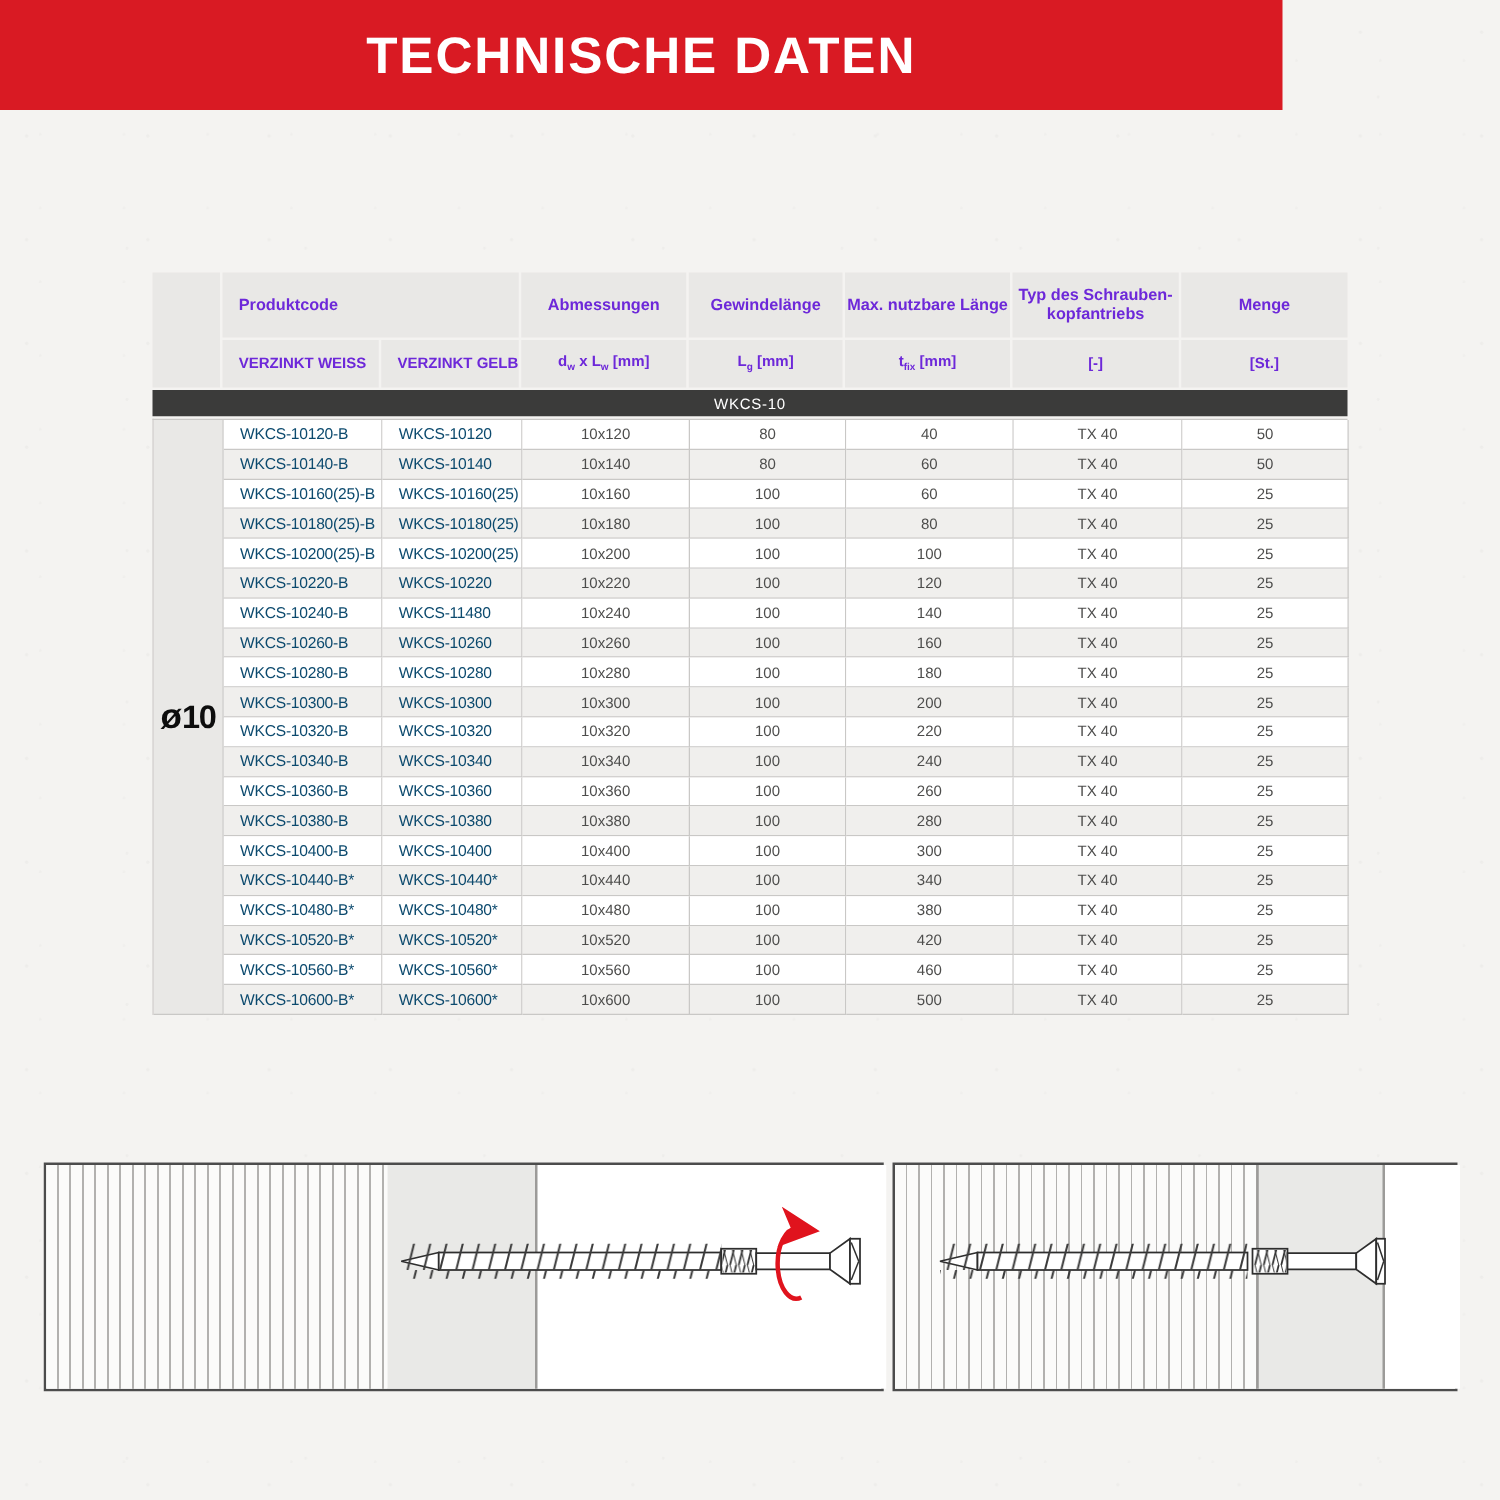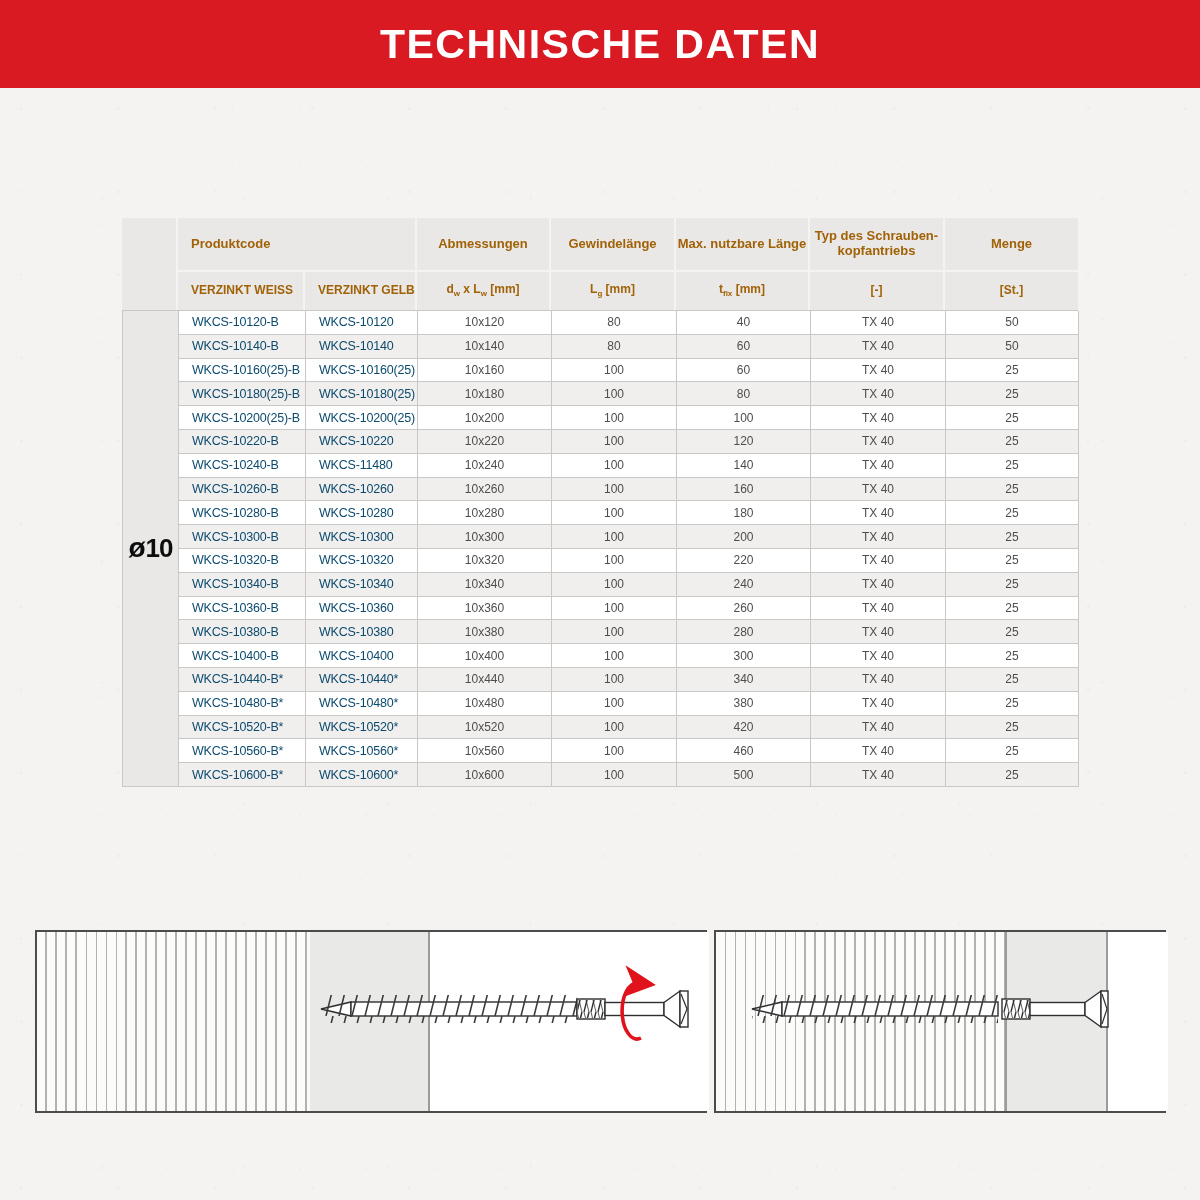--- a/index.html
+++ b/index.html
@@ -17,40 +17,40 @@
     background-color:#f4f3f1;
     background-image:
       radial-gradient(circle at 22% 31%, rgba(60,60,55,0.035) 0 1px, transparent 1.6px),
       radial-gradient(circle at 71% 64%, rgba(60,60,55,0.03) 0 1px, transparent 1.4px),
       radial-gradient(circle at 48% 82%, rgba(60,60,55,0.025) 0 1px, transparent 1.3px);
     background-size:97px 83px,143px 121px,67px 59px;
     position:relative;
     overflow:hidden;
   }
   .titlebar{
-    position:absolute;left:0;top:0;width:1200px;height:88px;
+    position:absolute;left:0;top:0;width:1026px;height:88px;
     background:var(--brand-red);
     display:flex;align-items:center;justify-content:center;
   }
   .titlebar h1{
     color:#fff;font-size:41px;font-weight:800;letter-spacing:1.5px;
   }
 
   
   .datatable{position:absolute;left:122px;top:218px;width:956px;}
   .thead{
     display:grid;
     grid-template-columns:54px 125px 110px 132px 123px 132px 133px 133px;
     grid-template-rows:52px 38px;
     gap:2px;
   }
   .hcell{
     background:var(--cell-gray);
     display:flex;align-items:center;justify-content:center;
-    font-weight:700;color:#a16207;font-size:13px;text-align:center;
+    font-weight:700;color:#6d28d9;font-size:13px;text-align:center;
     line-height:1.15;
   }
   .hcell.left{justify-content:flex-start;padding-left:13px;text-align:left;}
   .hcell.corner{grid-column:1;grid-row:1 / span 2;}
   .hcell.span2{grid-column:2 / span 2;}
   .hcell.small{font-size:12px;text-align:right;}
   .hcell .stack{display:flex;flex-direction:column;align-items:center;}
   sub.u{font-size:8px;vertical-align:-3px;font-weight:700;}
   .band{
     height:21px;margin:2px 0;background:var(--band-dark);
@@ -136,20 +136,21 @@
       <div class="hcell small">
         <span><span>L</span><sub class="u">g</sub><span> [mm]</span></span>
       </div>
       <div class="hcell small">
         <span><span>t</span><sub class="u">fix</sub><span> [mm]</span></span>
       </div>
       <div class="hcell small">[-]</div>
       <div class="hcell small">[St.]</div>
     </div>
 
+    <div class="band">WKCS-10</div>
 
     <div class="tbody">
       <div class="sizecell">
         <span class="sym">ø</span>
           <span class="val">10</span>
       </div>
 
     <div class="cell code">WKCS-10120-B</div>
         <div class="cell code">WKCS-10120</div>
         <div class="cell">10x120</div>

